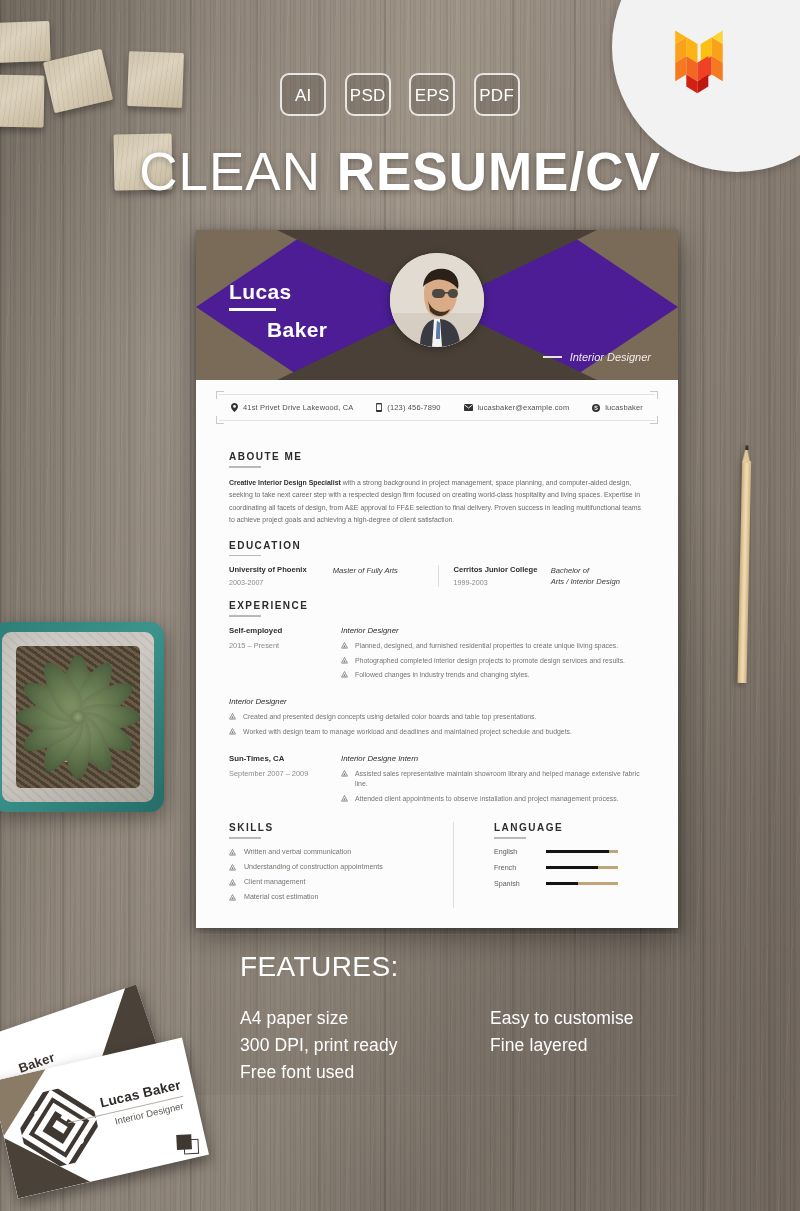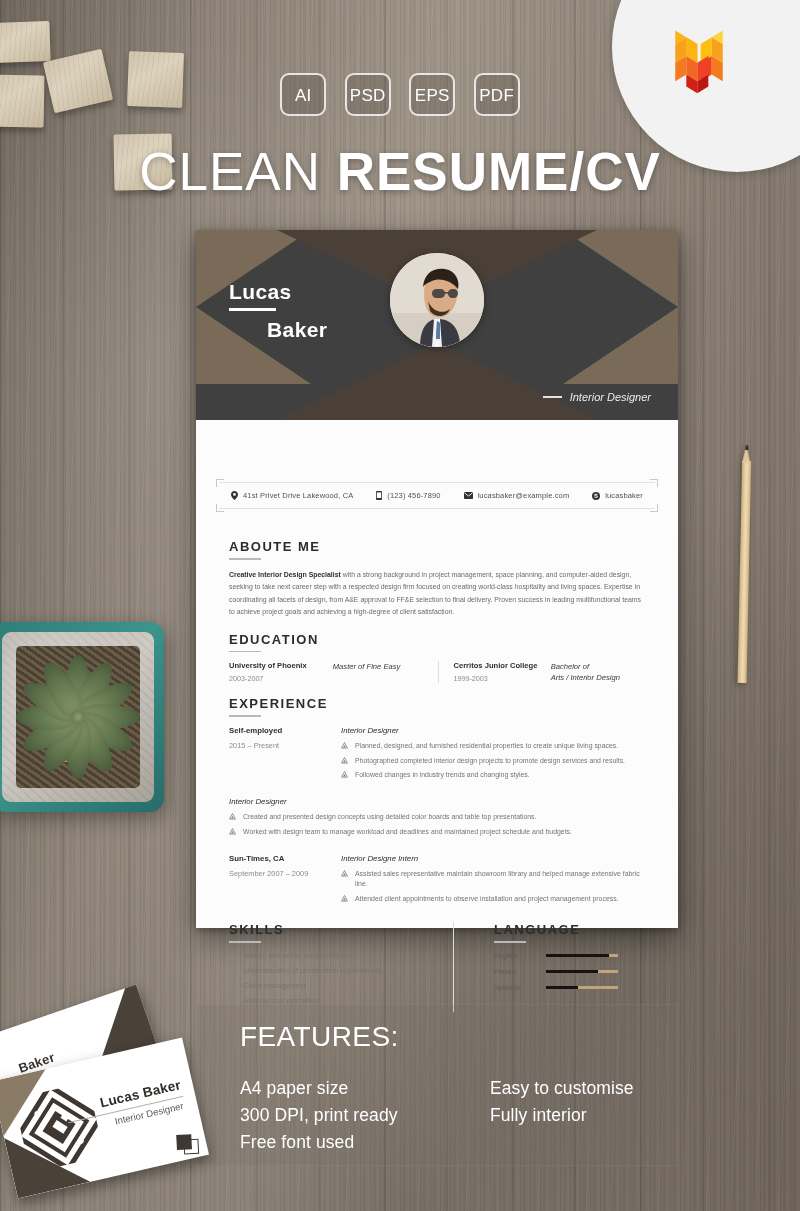--- a/index.html
+++ b/index.html
@@ -120,21 +120,21 @@
   .main-title .thin{ font-weight:300; }
   .main-title .bold{ font-weight:700; }
 
   
   .resume{
     position:absolute; left:196px; top:230px; width:482px; height:698px; z-index:4;
     background:#fcfcfc;
     box-shadow:0 10px 28px rgba(0,0,0,.42), 0 2px 7px rgba(0,0,0,.3);
   }
   
-  .res-head{ position:relative; height:190px; overflow:hidden; background:#404040; }
+  .res-head{ position:relative; height:150px; overflow:hidden; background:#4c1d95; }
   .tri{ position:absolute; top:0; width:0; height:0; }
   .tri-l{ left:0; border-top:77.5px solid #7a6a58; border-bottom:77.5px solid #7a6a58;
           border-right:115px solid transparent; }
   .tri-r{ right:0; border-top:77.5px solid #7a6a58; border-bottom:77.5px solid #7a6a58;
           border-left:115px solid transparent; }
   .dia-top{ position:absolute; left:50%; top:0; margin-left:-160px; width:0; height:0;
             border-left:160px solid transparent; border-right:160px solid transparent;
             border-top:77.5px solid #4a4038; }
   .dia-bot{ position:absolute; left:50%; bottom:0; margin-left:-160px; width:0; height:0;
             border-left:160px solid transparent; border-right:160px solid transparent;
@@ -146,36 +146,36 @@
   .role-line{ position:absolute; right:27px; bottom:17px; z-index:3;
               color:#f0ece7; font-size:11px; font-style:italic; display:flex; align-items:center; gap:8px; }
   .role-line .dash{ width:19px; height:1.5px; background:#e8e3dd; display:inline-block; }
 
   .avatar{ position:absolute; left:50%; top:23px; margin-left:-47px; z-index:3;
     width:94px; height:94px; border-radius:50%; overflow:hidden;
     box-shadow:0 2px 8px rgba(0,0,0,.35); background:#ded7cd; }
   .av-svg{ display:block; width:94px; height:94px; }
 
   
-  .contact-wrap{ padding:14px 23px 11px;margin-top:48px; }
+  .contact-wrap{ padding:14px 23px 11px; }
   .contact{
     position:relative; border-top:1px solid #e2e2e2; border-bottom:1px solid #e2e2e2;
     padding:8px 12px; display:flex; align-items:center; justify-content:space-between;
   }
   .corner{ position:absolute; width:8px; height:8px; border-color:#c9c9c9; border-style:solid; }
   .c-tl{ left:-3px; top:-4px; border-width:1px 0 0 1px; }
   .c-tr{ right:-3px; top:-4px; border-width:1px 1px 0 0; }
   .c-bl{ left:-3px; bottom:-4px; border-width:0 0 1px 1px; }
   .c-br{ right:-3px; bottom:-4px; border-width:0 1px 1px 0; }
   .cnt{ display:flex; align-items:center; gap:5px; font-size:7.5px; color:#54524f; letter-spacing:.15px; }
   .cnt svg{ display:block; flex:none; }
 
   
   .res-body{ padding:19px 33px 0; }
-  .sec-title{ font-size:13px; font-weight:700; color:#2c2c2c; letter-spacing:1.5px; }
+  .sec-title{ font-size:10px; font-weight:700; color:#2c2c2c; letter-spacing:1.5px; }
   .sec-rule{ width:32px; height:1.5px; background:#b9b9b9; margin:4px 0 9px; }
   .sec{ margin-bottom:13px; }
 
   .about-p{ font-size:6.9px; line-height:1.82; color:#6d6b68; text-align:left; }
   .about-p b{ color:#2e2e2e; font-weight:700; }
 
   
   .edu-grid{ display:flex; align-items:flex-start; }
   .edu-col{ position:relative; }
   .edu-c1{ width:110px; }
@@ -203,21 +203,21 @@
   .col-lang{ flex:1; padding-left:18px; }
   .skill-row{ display:flex; gap:8px; align-items:flex-start; margin-bottom:7px; }
   .skill-txt{ font-size:7.1px; color:#76746f; }
   .lang-row{ display:flex; align-items:center; margin-bottom:8px; }
   .lang-name{ width:52px; font-size:7.1px; color:#5d5b58; }
   .lang-bar{ position:relative; width:72px; height:3px; background:#c0a579; }
   .lang-fill{ position:absolute; left:0; top:0; height:3px; background:#151413; }
 
   
   .features{
-    position:absolute; left:196px; top:1004px; width:482px; height:162px; z-index:4;
+    position:absolute; left:196px; top:934px; width:482px; height:162px; z-index:4;
     background:rgba(120,110,100,.22);
     box-shadow:inset 0 0 0 1px rgba(255,255,255,.05);
   }
   .feat-title{ position:absolute; left:44px; top:17px; color:#fff; font-size:28px; font-weight:400; letter-spacing:.4px; }
   .feat-cols{ position:absolute; left:44px; top:74px; right:20px; display:flex; }
   .feat-col{ display:flex; flex-direction:column; gap:6px; }
   .feat-col.c1{ width:250px; }
   .feat-li{ color:#fff; font-size:17.5px; font-weight:400; letter-spacing:.1px; white-space:nowrap; }
 
   
@@ -430,21 +430,21 @@
 
     <div class="sec">
       <div class="sec-title">EDUCATION</div>
       <div class="sec-rule"></div>
       <div class="edu-grid">
         <div class="edu-col edu-c1">
           <div class="edu-school">University of Phoenix</div>
           <div class="edu-years">2003-2007</div>
         </div>
         <div class="edu-col edu-c2">
-          <div class="edu-deg">Master of Fine Easy</div>
+          <div class="edu-deg">Master of Fully Arts</div>
         </div>
         <div class="edu-col edu-c3">
           <div class="edu-school">Cerritos Junior College</div>
           <div class="edu-years">1999-2003</div>
         </div>
         <div class="edu-col edu-c4">
           <div class="edu-deg" style="white-space:pre-line">Bachelor of
 Arts / Interior Design</div>
         </div>
       </div>
@@ -596,21 +596,21 @@
 <div class="features">
   <div class="feat-title">FEATURES:</div>
   <div class="feat-cols">
     <div class="feat-col c1" id="feat-left">
         <div class="feat-li">A4 paper size</div>
         <div class="feat-li">300 DPI, print ready</div>
         <div class="feat-li">Free font used</div>
       </div>
     <div class="feat-col c2" id="feat-right">
         <div class="feat-li">Easy to customise</div>
-        <div class="feat-li">Fully interior</div>
+        <div class="feat-li">Fine layered</div>
       </div>
   </div>
 </div>
 
 <div class="cards">
   <div class="card card-back">
     <div class="bk-tri"></div>
     <div class="bk-name">Baker</div>
   </div>
   <div class="card card-front">

